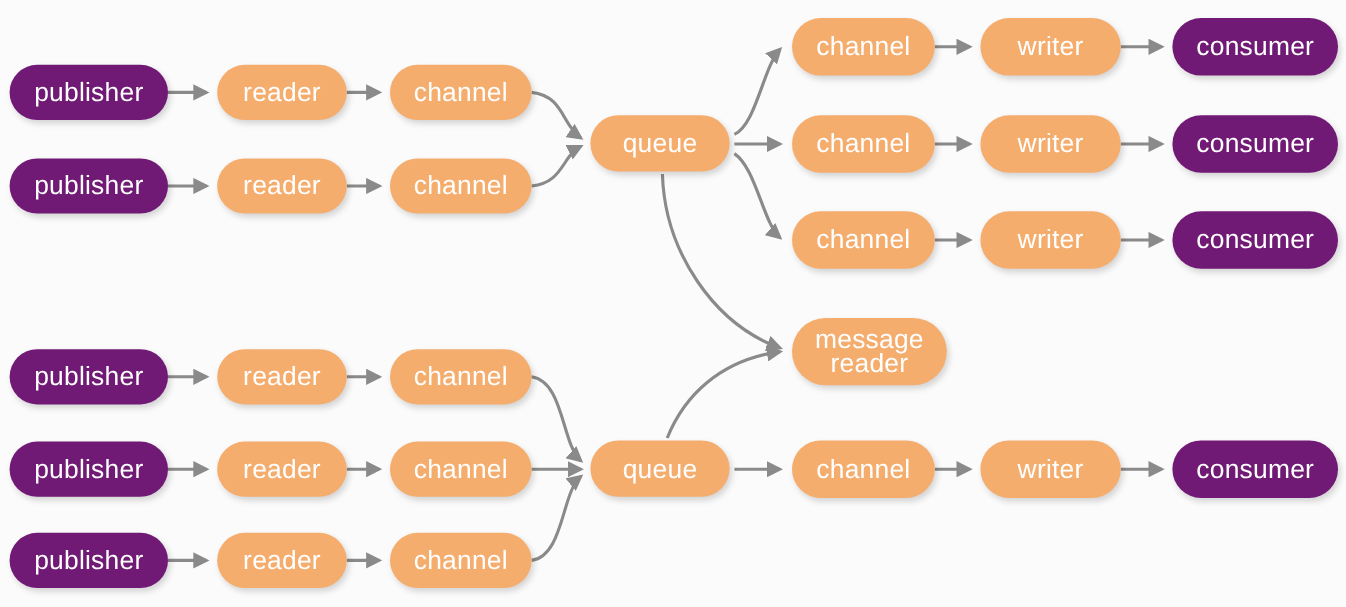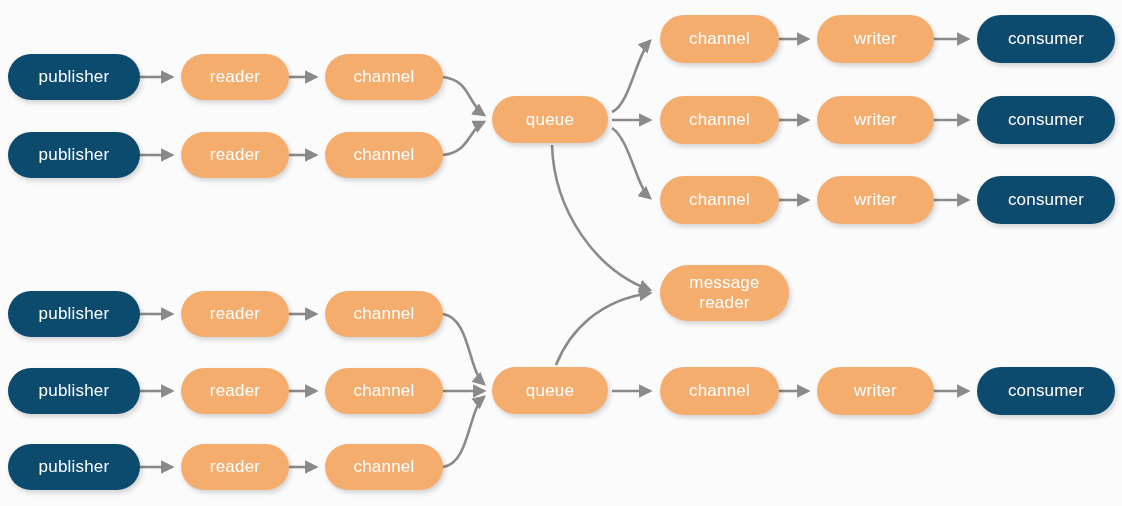--- a/index.html
+++ b/index.html
@@ -23,30 +23,30 @@
     height: 506px;
   }
   .node {
     position: absolute;
     display: flex;
     align-items: center;
     justify-content: center;
     box-sizing: border-box;
     border-radius: 999px;
     color: #ffffff;
-    font-size: 17px;
+    font-size: 22px;
     line-height: 20px;
     text-align: center;
     letter-spacing: 0.2px;
     box-shadow: 2px 3px 5px rgba(0,0,0,0.16);
     white-space: pre-line;
     z-index: 2;
   }
   .node.orange { background: #f5ad6e; }
-  .node.teal   { background: #0c4a6e; }
+  .node.teal   { background: #701a75; }
   .node.two-line { border-radius: 28px; }
 </style>
 </head>
 <body>
 
 <div id="canvas">
 
   <svg id="edge-layer" viewBox="0 0 1122 506" xmlns="http://www.w3.org/2000/svg">
     <defs>
       <marker id="arrowhead" markerWidth="5.2" markerHeight="5.2" refX="4.2" refY="2.6" orient="auto" markerUnits="strokeWidth">

